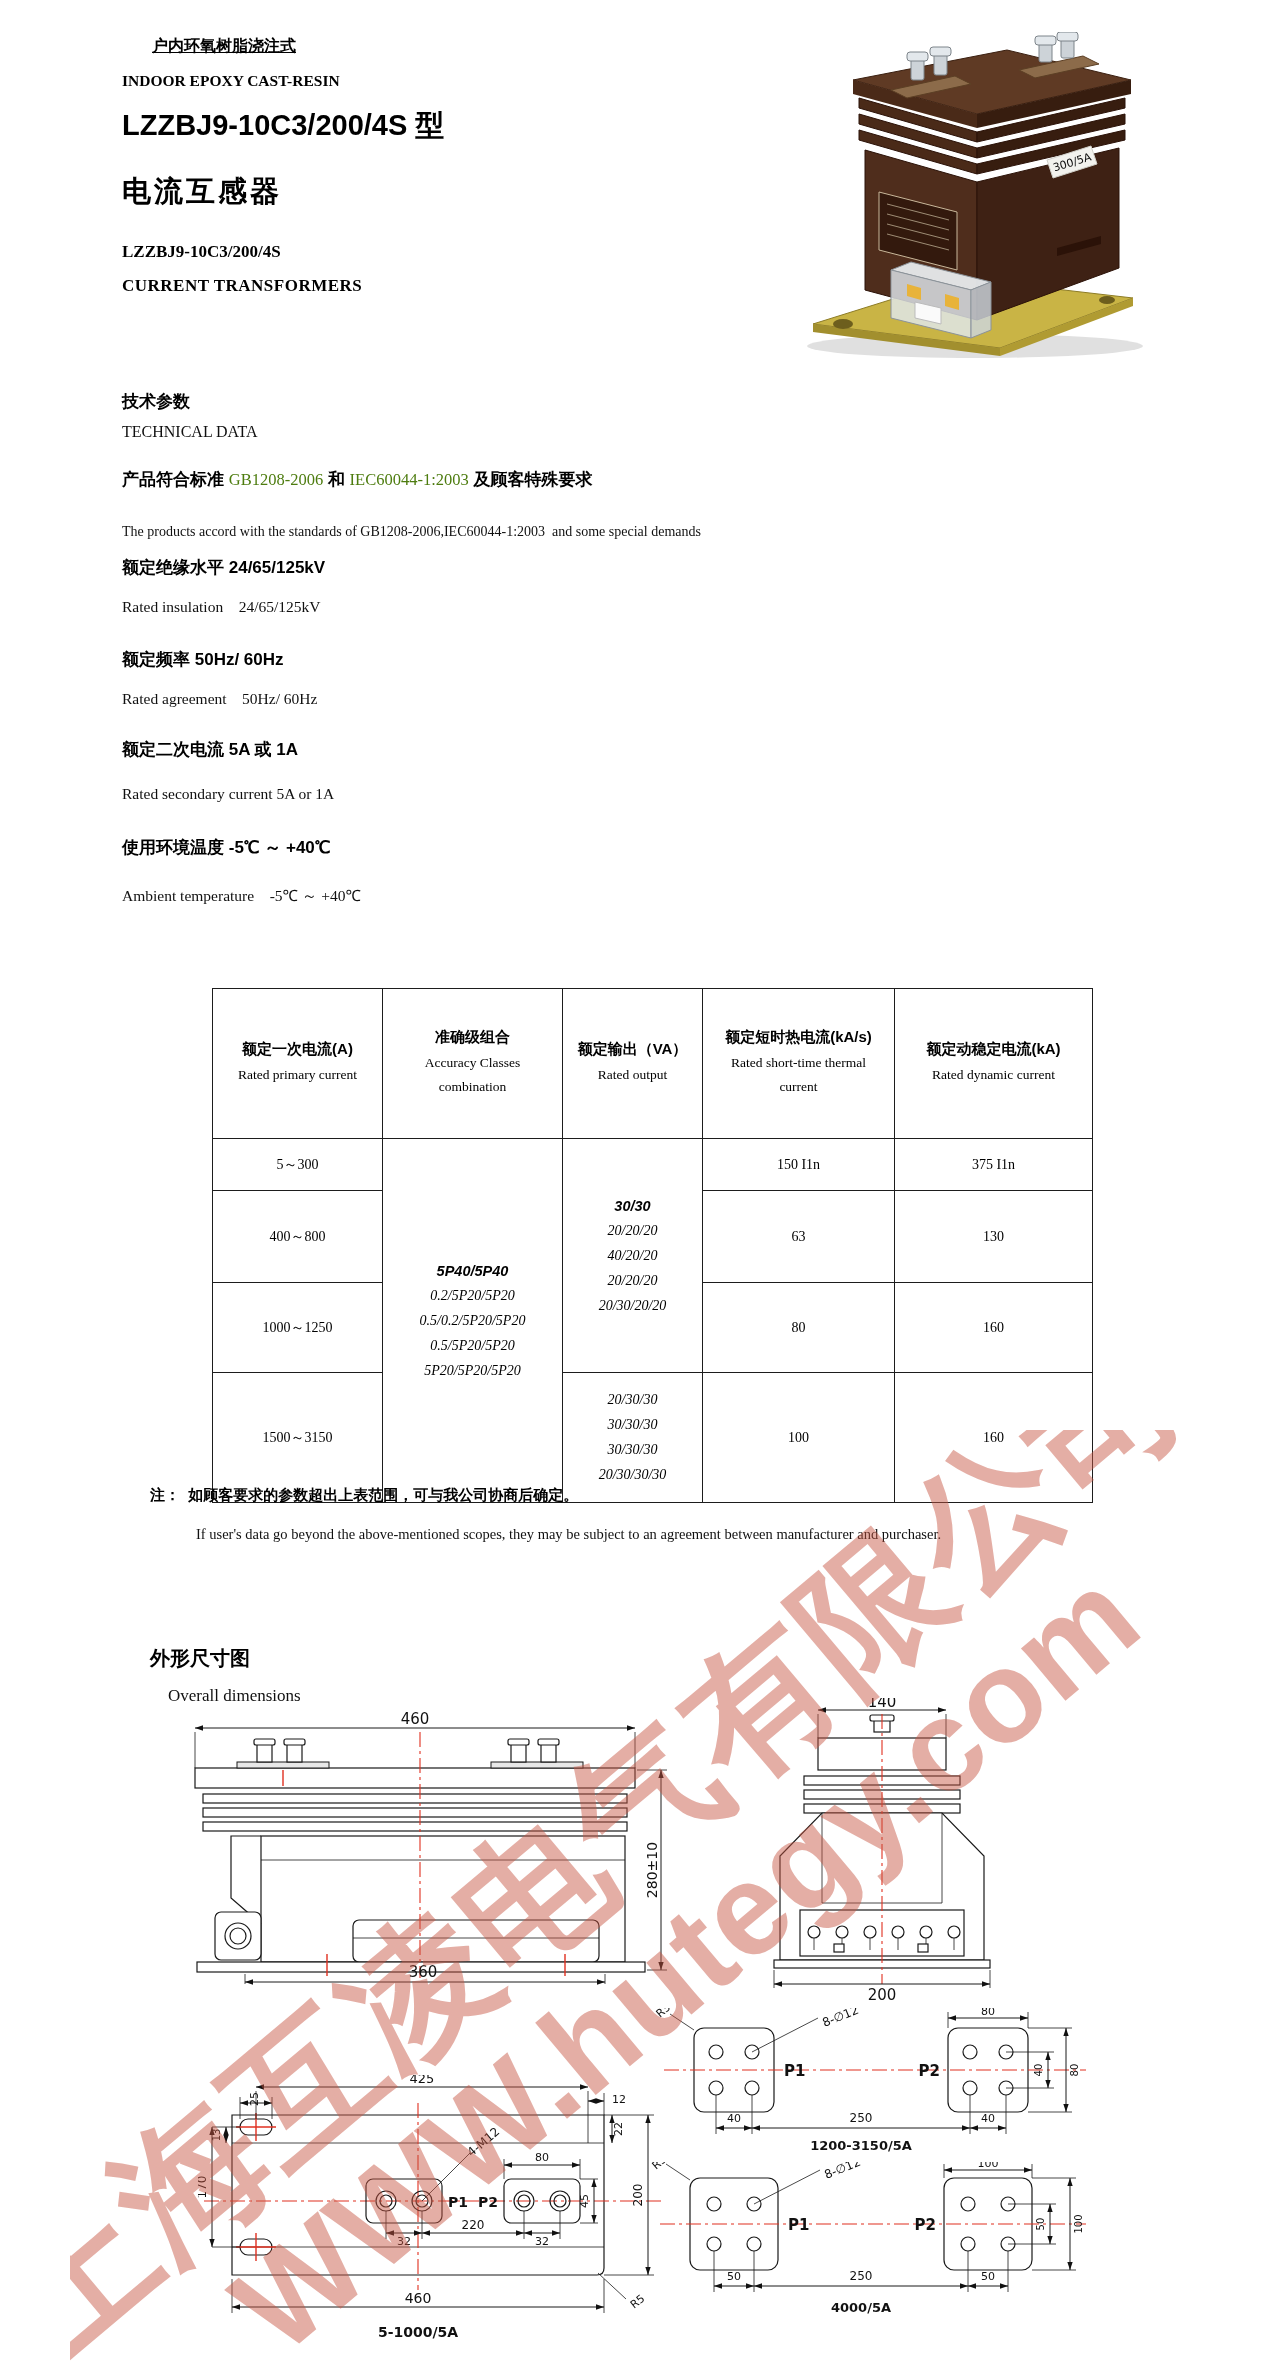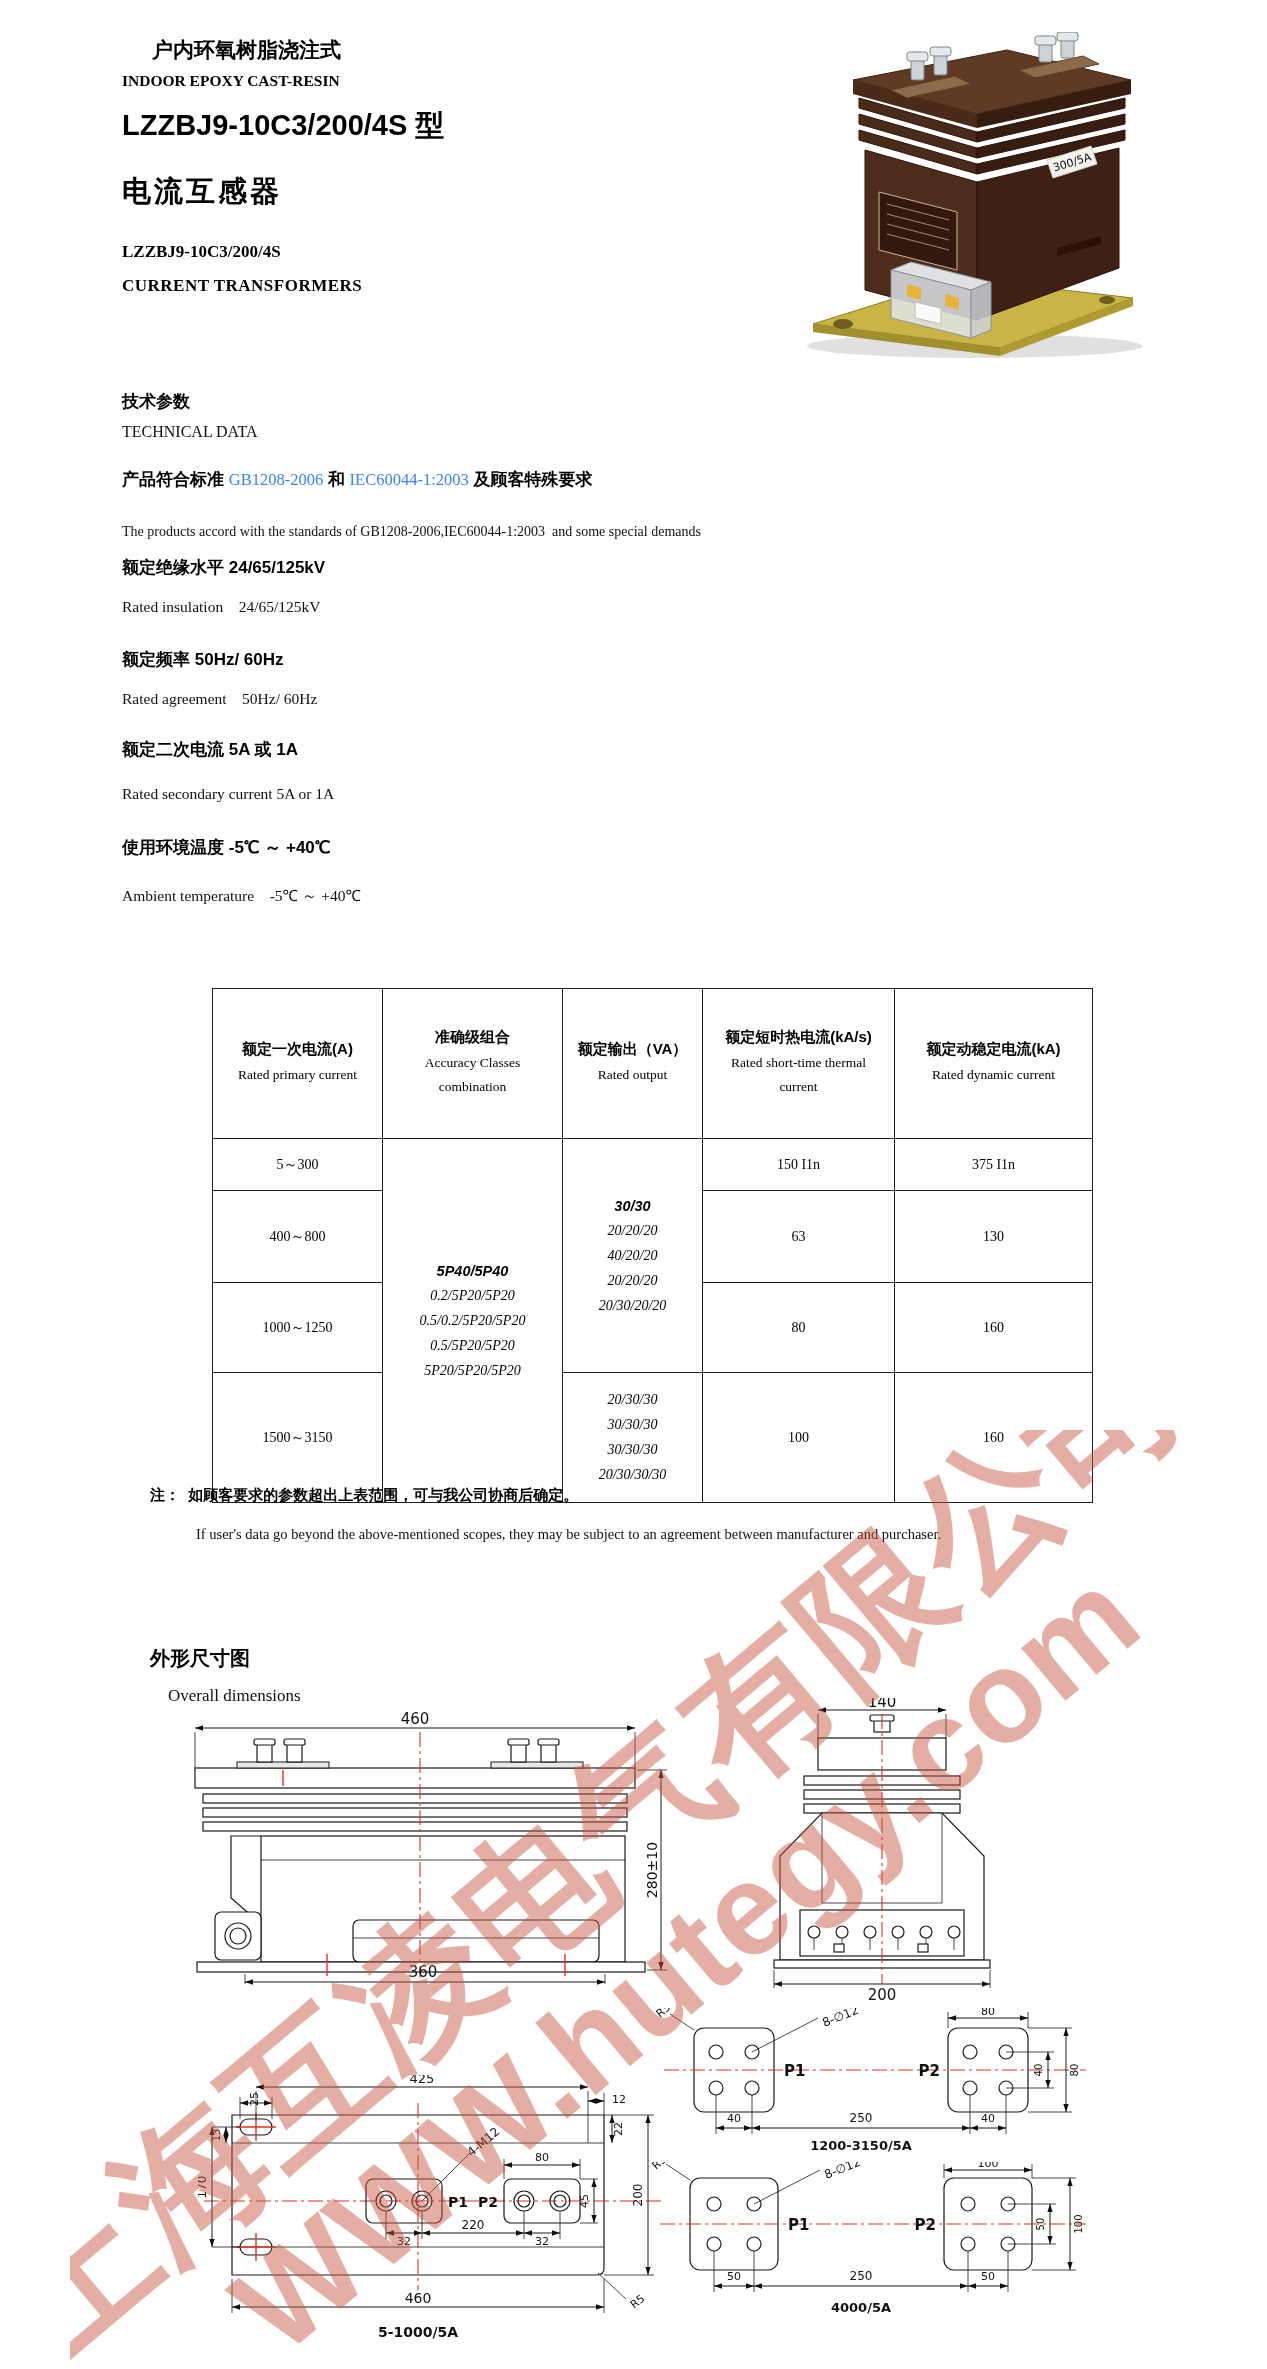--- a/index.html
+++ b/index.html
@@ -1,21 +1,21 @@
 <!DOCTYPE html>
 <html><head>
 <meta charset="utf-8">
 <style>
   html,body{margin:0;padding:0;background:#fff;}
   .page{position:relative;width:1267px;height:2369px;background:#ffffff;overflow:hidden;
         font-family:"Liberation Sans",sans-serif;color:#000;}
   .abs{position:absolute;}
   .cn{font-family:"Liberation Sans",sans-serif;font-weight:bold;color:#000;white-space:pre-wrap;}
   .en{font-family:"Liberation Serif",serif;color:#101010;white-space:pre-wrap;}
-  .code{font-family:"Liberation Serif",serif;font-weight:normal;color:#3b82f6;}
+  .code{font-family:"Liberation Serif",serif;font-weight:normal;color:#4d7c0f;}
   .serifb{font-family:"Liberation Serif",serif;font-weight:bold;color:#000;white-space:pre-wrap;}
 
   
   table.spec{border-collapse:collapse;table-layout:fixed;width:880px;text-align:center;padding-left:24px;}
   table.spec td,table.spec th{border:1.6px solid #1d1d1d;vertical-align:middle;padding:2px 3px;}
   .hcn{font-size:15px;font-weight:bold;font-family:"Liberation Sans",sans-serif;margin:4px 0;}
   .hen{font-size:13.5px;font-family:"Liberation Serif",serif;font-weight:normal;margin:8px 0;}
   .cellv{font-size:14px;font-family:"Liberation Serif",serif;}
   .stack div{margin:9px 0;font-size:14px;font-family:"Liberation Serif",serif;font-style:italic;}
   .stack div.strong{font-weight:bold;font-family:"Liberation Sans",sans-serif;font-size:14.5px;}
@@ -43,21 +43,21 @@
 <div class="page">
 
   <svg width="0" height="0" style="position:absolute">
     <defs>
       <marker id="ar" viewBox="0 0 10 6" refX="9" refY="3" markerWidth="9" markerHeight="6" orient="auto-start-reverse">
         <path d="M0,0L9,3L0,6Z" fill="#111"></path>
       </marker>
     </defs>
   </svg>
 
-  <div class="abs cn" style="left:152px;top:36px;font-size:21px;">户内环氧树脂浇注式</div>
+  <div class="abs cn" style="left:152px;top:36px;font-size:16px;text-decoration:underline;">户内环氧树脂浇注式</div>
   <div class="abs serifb" style="left:122px;top:72px;font-size:15.5px;">INDOOR EPOXY CAST-RESIN</div>
   <div class="abs cn" style="left:122px;top:106px;font-size:29px;">LZZBJ9-10C3/200/4S 型</div>
   <div class="abs cn" style="left:122px;top:172px;font-size:29px;letter-spacing:3px;">电流互感器</div>
   <div class="abs serifb" style="left:122px;top:242px;font-size:17px;">LZZBJ9-10C3/200/4S</div>
   <div class="abs serifb" style="left:122px;top:276px;font-size:17px;letter-spacing:0.5px;">CURRENT TRANSFORMERS</div>
 
   <svg class="abs" style="left:795px;top:32px;" width="355" height="330" viewBox="0 0 355 330">
     <ellipse cx="180" cy="314" rx="168" ry="12" fill="rgba(0,0,0,0.12)"></ellipse>
 
     <polygon points="18,292 205,316 338,266 165,246" fill="#c9b445" stroke="#8d7c26"></polygon>

